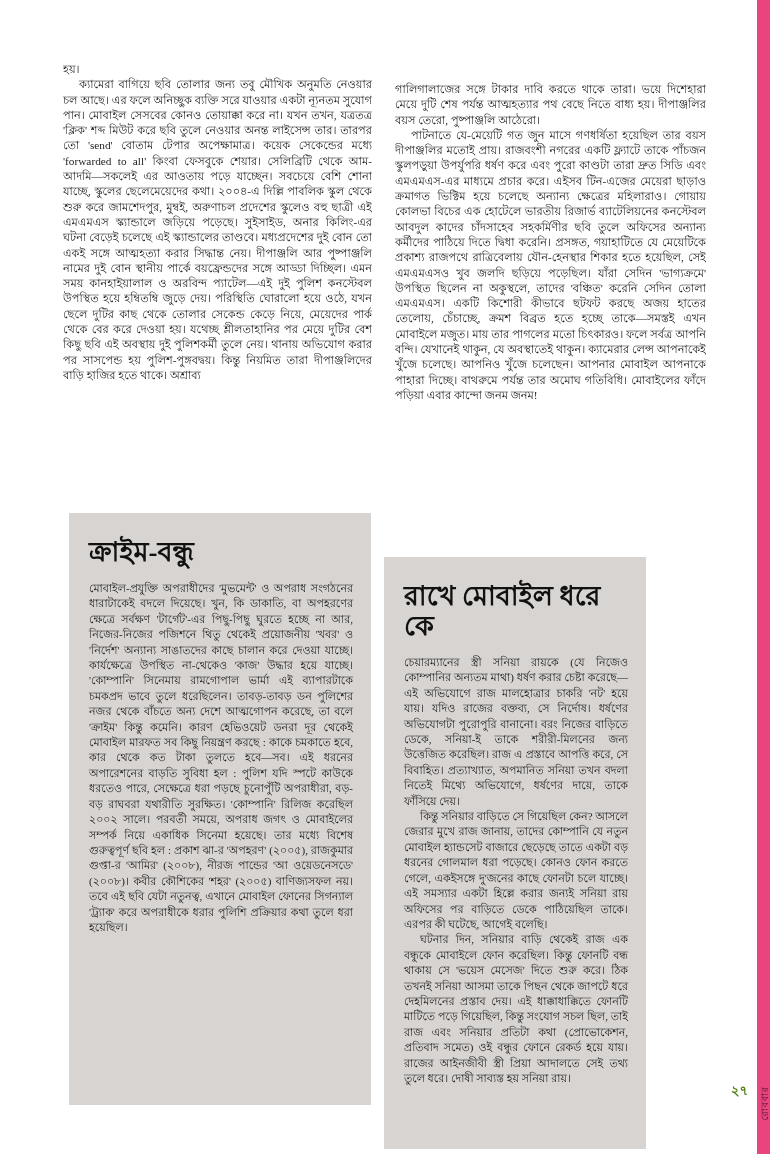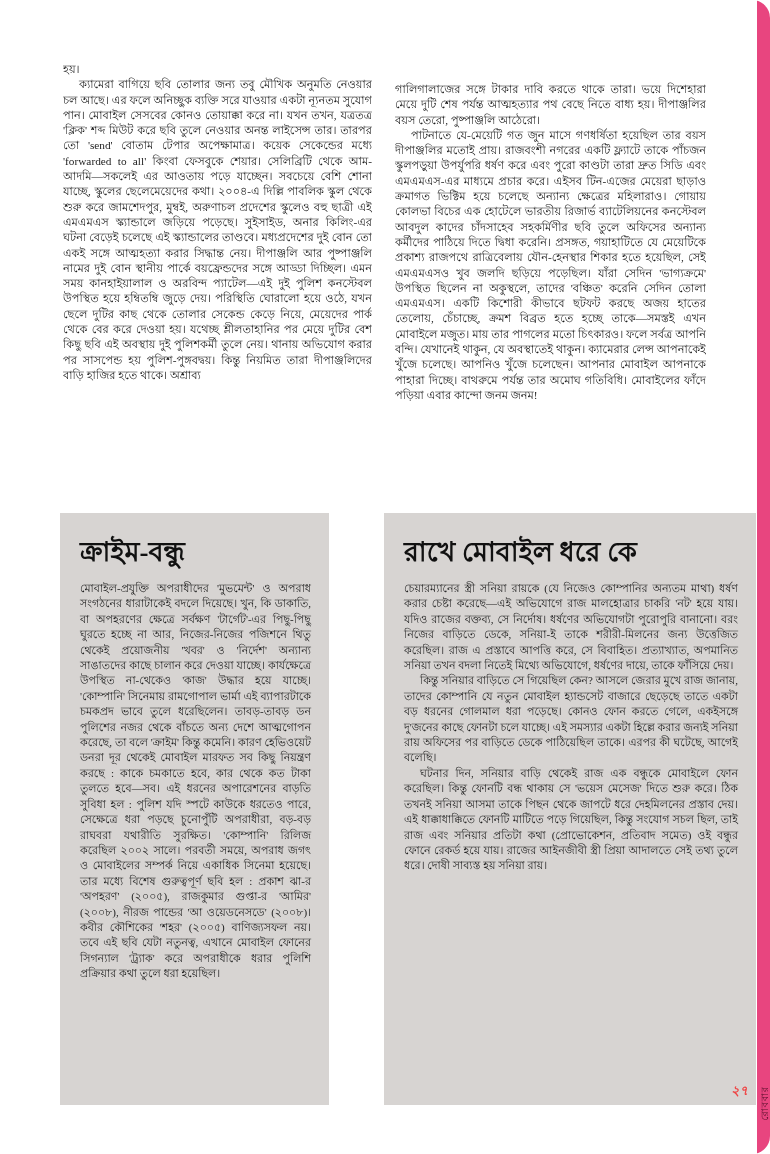--- a/index.html
+++ b/index.html
@@ -8,21 +8,20 @@
     background: #ffffff;
   }
   .page {
     position: relative;
     width: 770px;
     height: 1154px;
     background: #ffffff;
     overflow: hidden;
     font-family: "Liberation Serif", "DejaVu Serif", serif;
     color: #1c1c1c;
-    border-radius: 18px;
   }
   
   .topcol {
     position: absolute;
     top: 62px;
     height: 448px;
     overflow: hidden;
     font-size: 11.3px;
     line-height: 15.3px;
     text-align: justify;
@@ -39,22 +38,22 @@
   
   .box {
     position: absolute;
     top: 513px;
     height: 592px;
     background: #d7d4d2;
     overflow: hidden;
     box-sizing: border-box;
     padding: 24px 18px 18px 20px;
   }
-  .box.boxL { left: 60px;  width: 269px; }
-  .box.boxR { left: 384px; width: 372px; }
+  .box.boxL { left: 69px;  width: 302px; }
+  .box.boxR { left: 384px; width: 262px; margin-top: 44px; }
   .box h2 {
     margin: 0 0 14px 0;
     font-size: 27px;
     line-height: 30px;
     font-weight: bold;
     color: #111111;
     text-indent: 0;
   }
   .boxbody {
     font-size: 11px;
@@ -83,23 +82,22 @@
     color: #5a0f2c;
     white-space: nowrap;
     font-family: "Liberation Sans", sans-serif;
   }
   .page-number {
     position: absolute;
     right: 22px;
     bottom: 52px;
     font-size: 13px;
     font-weight: bold;
-    color: #ef4444;
+    color: #4d7c0f;
     font-family: "Liberation Serif", serif;
-    font-style: italic;
   }
 </style>
 </head>
 <body>
 
 <div class="page">
 
   <div class="topcol colL">
       <p>হয়।</p>
       <p>ক্যামেরা বাগিয়ে ছবি তোলার জন্য তবু মৌখিক অনুমতি নেওয়ার চল আছে। এর ফলে অনিচ্ছুক ব্যক্তি সরে যাওয়ার একটা ন্যূনতম সুযোগ পান। মোবাইল সেসবের কোনও তোয়াক্কা করে না। যখন তখন, যত্রতত্র 'ক্লিক' শব্দ মিউট করে ছবি তুলে নেওয়ার অনন্ত লাইসেন্স তার। তারপর তো 'send' বোতাম টেপার অপেক্ষামাত্র। কয়েক সেকেন্ডের মধ্যে 'forwarded to all' কিংবা ফেসবুকে শেয়ার। সেলিব্রিটি থেকে আম-আদমি—সকলেই এর আওতায় পড়ে যাচ্ছেন। সবচেয়ে বেশি শোনা যাচ্ছে, স্কুলের ছেলেমেয়েদের কথা। ২০০৪-এ দিল্লি পাবলিক স্কুল থেকে শুরু করে জামশেদপুর, মুম্বই, অরুণাচল প্রদেশের স্কুলেও বহু ছাত্রী এই এমএমএস স্ক্যান্ডালে জড়িয়ে পড়েছে। সুইসাইড, অনার কিলিং-এর ঘটনা বেড়েই চলেছে এই স্ক্যান্ডালের তাণ্ডবে। মধ্যপ্রদেশের দুই বোন তো একই সঙ্গে আত্মহত্যা করার সিদ্ধান্ত নেয়। দীপাঞ্জলি আর পুষ্পাঞ্জলি নামের দুই বোন স্থানীয় পার্কে বয়ফ্রেন্ডদের সঙ্গে আড্ডা দিচ্ছিল। এমন সময় কানহাইয়ালাল ও অরবিন্দ প্যাটেল—এই দুই পুলিশ কনস্টেবল উপস্থিত হয়ে হম্বিতম্বি জুড়ে দেয়। পরিস্থিতি ঘোরালো হয়ে ওঠে, যখন ছেলে দুটির কাছ থেকে তোলার সেকেন্ড কেড়ে নিয়ে, মেয়েদের পার্ক থেকে বের করে দেওয়া হয়। যথেচ্ছ শ্লীলতাহানির পর মেয়ে দুটির বেশ কিছু ছবি এই অবস্থায় দুই পুলিশকর্মী তুলে নেয়। থানায় অভিযোগ করার পর সাসপেন্ড হয় পুলিশ-পুঙ্গবদ্বয়। কিন্তু নিয়মিত তারা দীপাঞ্জলিদের বাড়ি হাজির হতে থাকে। অশ্রাব্য</p>

